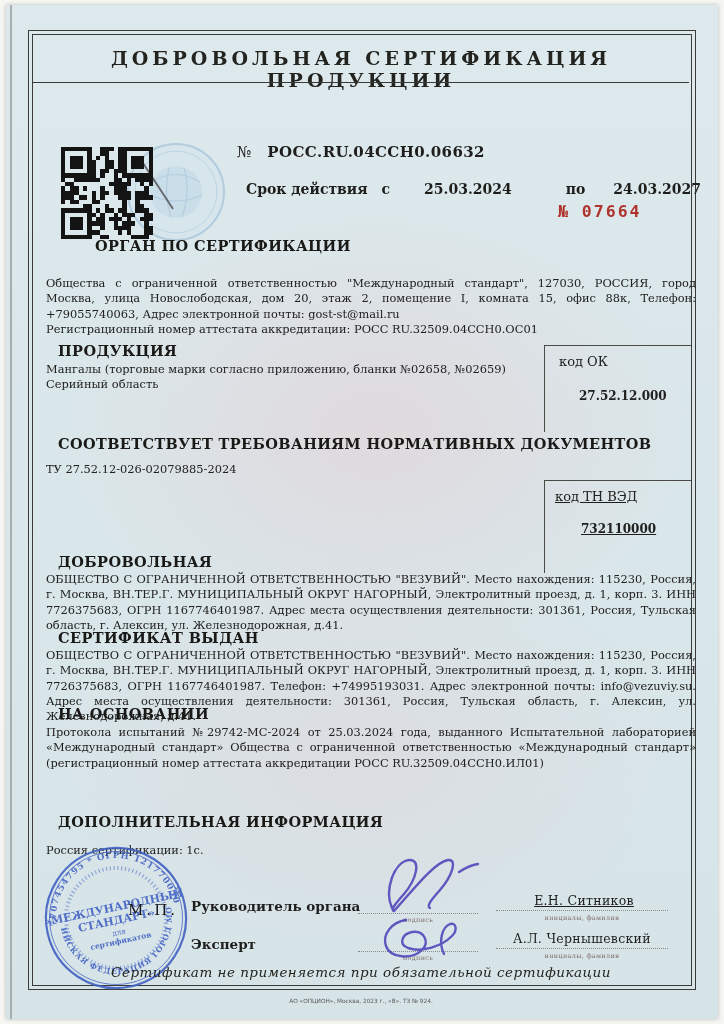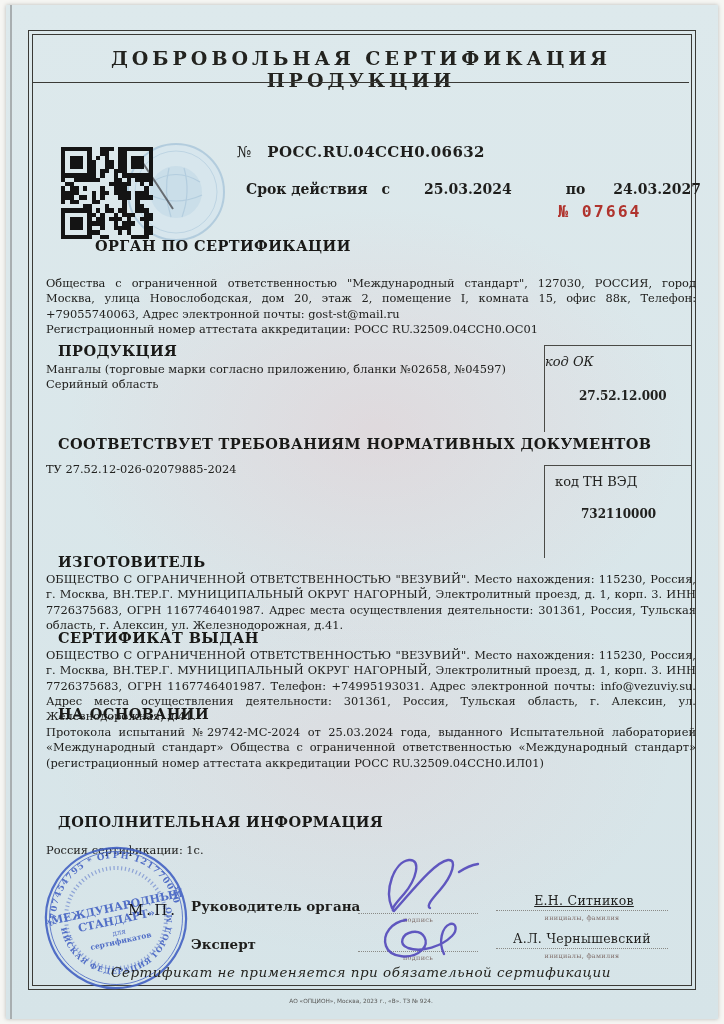--- a/index.html
+++ b/index.html
@@ -519,36 +519,36 @@
   <div class="abs blankno" style="left:552px;top:197px;color:#b0342e;">№ 07664</div>
 
   <div class="abs h" style="left:52px;top:232px;margin-left:37px;">ОРГАН ПО СЕРТИФИКАЦИИ</div>
   <div class="abs bt" style="left:40px;top:271px;width:650px;">
     <div>Общества с ограниченной ответственностью "Международный стандарт", 127030, РОССИЯ, город Москва, улица Новослободская, дом 20, этаж 2, помещение I, комната 15, офис 88к, Телефон: +79055740063, Адрес электронной почты: gost-st@mail.ru</div>
     <div>Регистрационный номер аттестата аккредитации: РОСС RU.32509.04ССН0.ОС01</div>
   </div>
 
   <div class="abs h" style="left:52px;top:337px;">ПРОДУКЦИЯ</div>
   <div class="abs bt" style="left:40px;top:357px;width:485px;text-align:left;">
-    <div>Мангалы (торговые марки согласно приложению, бланки №02658, №04597)</div>
+    <div>Мангалы (торговые марки согласно приложению, бланки №02658, №02659)</div>
     <div>Серийный область</div>
   </div>
   <div class="abs code-box" style="left:538px;top:340px;width:146px;height:86px;">
-    <div class="code-label" style="margin:8px 0 0 0;font-style:italic;">код ОК</div>
+    <div class="code-label" style="margin:8px 0 0 14px;">код ОК</div>
     <div class="code-value" style="margin:20px 0 0 34px;">27.52.12.000</div>
   </div>
 
   <div class="abs h" style="left:52px;top:430px;">СООТВЕТСТВУЕТ ТРЕБОВАНИЯМ НОРМАТИВНЫХ ДОКУМЕНТОВ</div>
   <div class="abs bt" style="left:40px;top:457px;width:480px;text-align:left;">ТУ 27.52.12-026-02079885-2024</div>
-  <div class="abs code-box" style="left:538px;top:460px;width:146px;height:92px;">
+  <div class="abs code-box" style="left:538px;top:475px;width:146px;height:92px;text-decoration:underline;">
     <div class="code-label" style="margin:8px 0 0 10px;">код ТН ВЭД</div>
     <div class="code-value" style="margin:18px 0 16px 36px;">732110000</div>
   </div>
 
-  <div class="abs h" style="left:52px;top:548px;">ИЗГОТОВИТЕЛЬ</div>
+  <div class="abs h" style="left:52px;top:548px;">ДОБРОВОЛЬНАЯ</div>
   <div class="abs bt" style="left:40px;top:567px;width:650px;">ОБЩЕСТВО С ОГРАНИЧЕННОЙ ОТВЕТСТВЕННОСТЬЮ "ВЕЗУВИЙ". Место нахождения: 115230, Россия, г. Москва, ВН.ТЕР.Г. МУНИЦИПАЛЬНЫЙ ОКРУГ НАГОРНЫЙ, Электролитный проезд, д. 1, корп. 3. ИНН 7726375683, ОГРН 1167746401987. Адрес места осуществления деятельности: 301361, Россия, Тульская область, г. Алексин, ул. Железнодорожная, д.41.</div>
 
   <div class="abs h" style="left:52px;top:624px;">СЕРТИФИКАТ ВЫДАН</div>
   <div class="abs bt" style="left:40px;top:643px;width:650px;">ОБЩЕСТВО С ОГРАНИЧЕННОЙ ОТВЕТСТВЕННОСТЬЮ "ВЕЗУВИЙ". Место нахождения: 115230, Россия, г. Москва, ВН.ТЕР.Г. МУНИЦИПАЛЬНЫЙ ОКРУГ НАГОРНЫЙ, Электролитный проезд, д. 1, корп. 3. ИНН 7726375683, ОГРН 1167746401987. Телефон: +74995193031. Адрес электронной почты: info@vezuviy.su. Адрес места осуществления деятельности: 301361, Россия, Тульская область, г. Алексин, ул. Железнодорожная, д.41.</div>
 
   <div class="abs h" style="left:52px;top:700px;">НА ОСНОВАНИИ</div>
   <div class="abs bt" style="left:40px;top:720px;width:650px;">Протокола испытаний №29742-МС-2024 от 25.03.2024 года, выданного Испытательной лабораторией «Международный стандарт» Общества с ограниченной ответственностью «Международный стандарт» (регистрационный номер аттестата аккредитации РОСС RU.32509.04ССН0.ИЛ01)</div>
 
   <div class="abs h" style="left:52px;top:808px;">ДОПОЛНИТЕЛЬНАЯ ИНФОРМАЦИЯ</div>
   <div class="abs bt" style="left:40px;top:838px;width:400px;text-align:left;">Россия сертификации: 1с.</div>

